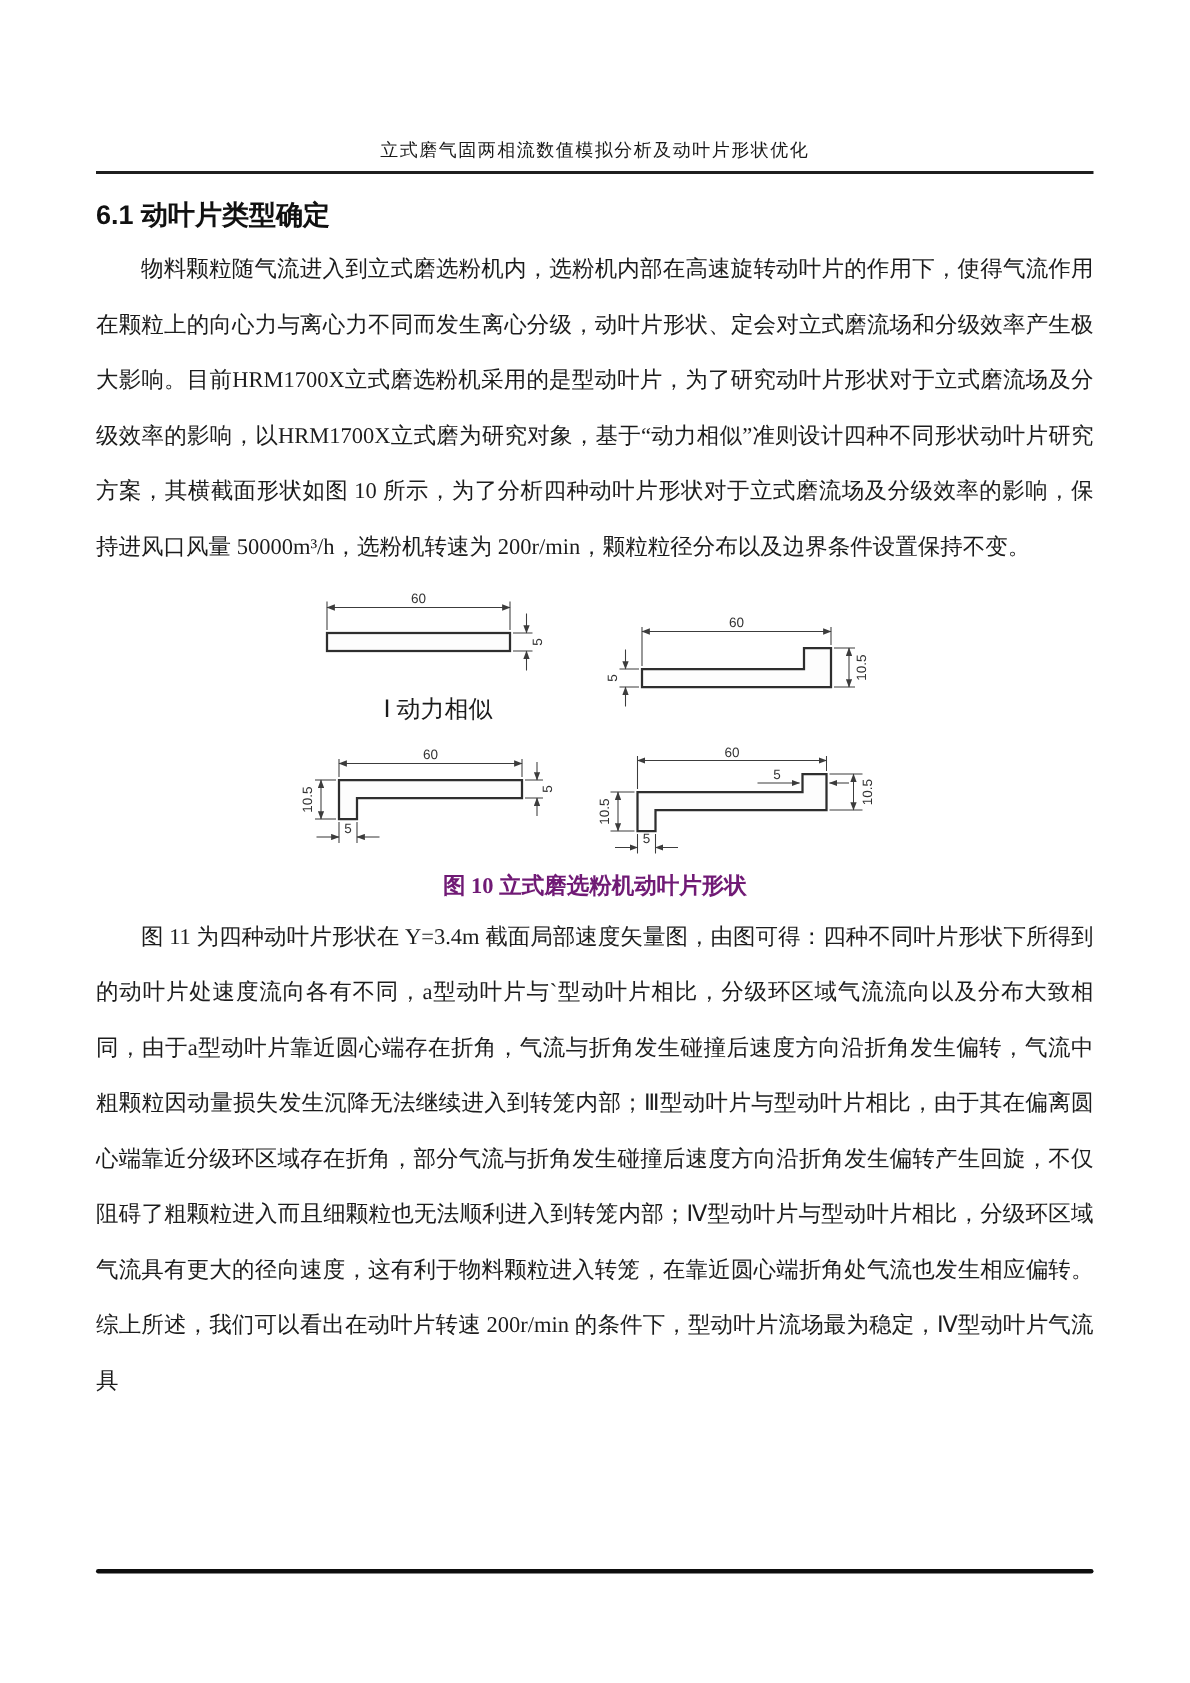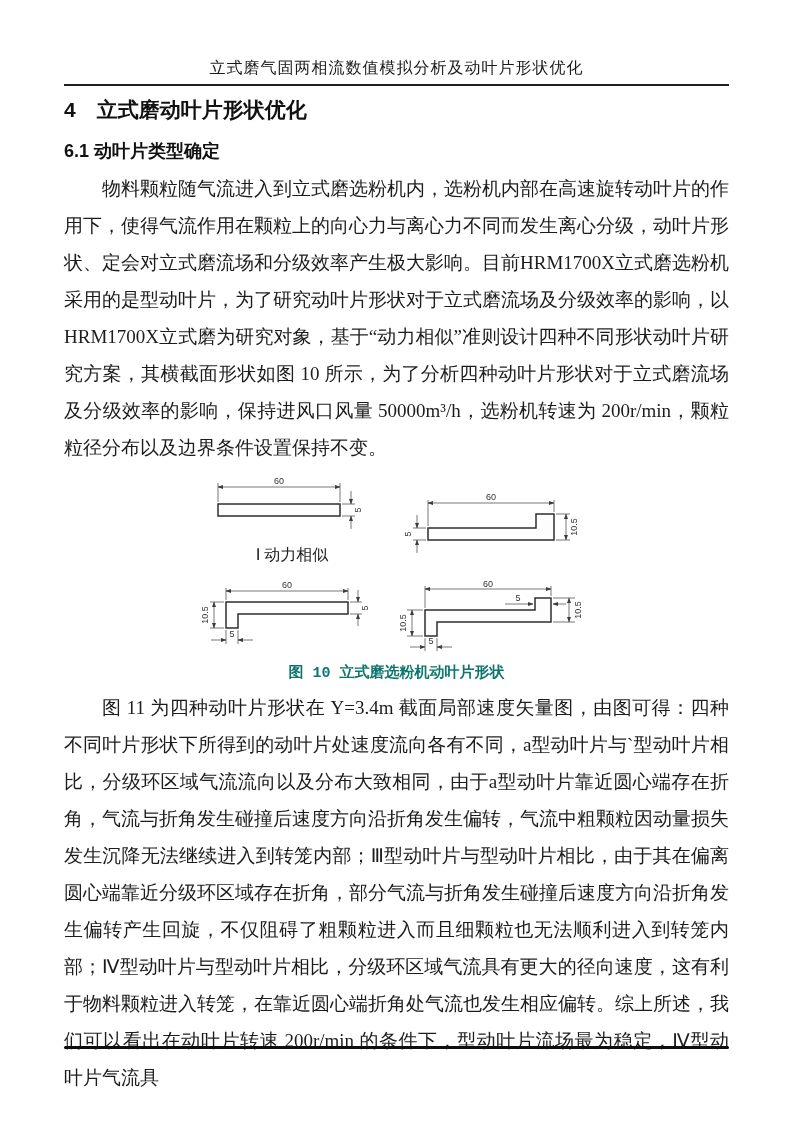--- a/index.html
+++ b/index.html
@@ -4,71 +4,70 @@
 <style>
   html,body { margin:0; padding:0; background:#ffffff; }
   .page {
     position:relative; width:793px; height:1122px; background:#ffffff;
     font-family:"Liberation Serif", serif; color:#1c1c1c; overflow:hidden;
     margin:0 auto;
   }
   .content { padding:0 64px; }
 
   .running-title {
-    padding-top:58px; text-align:center; font-size:16px; letter-spacing:1px;
+    padding-top:92px; text-align:center; font-size:12px; letter-spacing:1px;
     color:#1a1a1a;
   }
   .header-rule { border:0; border-top:2px solid #1f1f1f; margin:5px 0 0 0; }
 
   .h-sec {
     font-family:"Liberation Sans", sans-serif; font-weight:bold;
     font-size:21px; margin:10px 0 0 0; color:#111;
   }
   .h-sub {
     font-family:"Liberation Sans", sans-serif; font-weight:bold;
     font-size:18px; margin:15px 0 0 0; color:#111;
   }
   .body-p {
-    font-size:19px; line-height:37px; text-align:justify; text-indent:2em;
+    font-size:15px; line-height:37px; text-align:justify; text-indent:2em;
     margin:7px 0 0 0;
   }
 
   .figure-block { margin-top:8px; text-align:center; }
   .figure-grid {
     display:grid; grid-template-columns:repeat(2, auto);
     column-gap:22px; row-gap:0px; justify-content:center; align-items:end;gap:14px;
   }
   .blade-cell { text-align:center; }
   .blade-label { font-size:16px; color:#1b1b1b; margin-top:-3px; }
   .blade-svg { display:block; margin:0 auto; }
   .blade-svg .dim { stroke:#3c3c3c; stroke-width:0.7; fill:none; }
   .blade-svg .shape { stroke:#2e2e2e; stroke-width:1.5; fill:#fdfdfd; }
   .blade-svg text { font-family:"Liberation Sans", sans-serif; font-size:9px; fill:#333; }
   .figure-caption {
-    font-family:Liberation Mono, monospace; font-weight:bold;
-    font-size:15px; margin-top:5px; color:#0f766e;
+    font-family:Liberation Serif, serif; font-weight:bold;
+    font-size:15px; margin-top:5px; color:#701a75;
   }
 
   .footer { position:absolute; left:64px; right:64px; top:1046px;
     font-family:"Liberation Sans", sans-serif; font-size:12.5px; color:#111; }
   .footer-rule { height:3px; background:#0e0e0e; border-radius:2px; }
   .footer-row { position:relative; margin-top:5px; height:16px; }
   .page-number { position:absolute; left:0; right:0; text-align:center; }
   .issue { position:absolute; right:2px; }
 </style>
 </head>
 <body>
 
 <div class="page">
   <div class="content">
 
     <div class="running-title">立式磨气固两相流数值模拟分析及动叶片形状优化</div>
     <hr class="header-rule">
 
-    <div class="h-sec">4　立式磨动叶片形状优化</div>
 
     <div class="h-sub">6.1 动叶片类型确定</div>
 
     <p class="body-p">物料颗粒随气流进入到立式磨选粉机内，选粉机内部在高速旋转动叶片的作用下，使得气流作用在颗粒上的向心力与离心力不同而发生离心分级，动叶片形状、定会对立式磨流场和分级效率产生极大影响。目前HRM1700X立式磨选粉机采用的是型动叶片，为了研究动叶片形状对于立式磨流场及分级效率的影响，以HRM1700X立式磨为研究对象，基于“动力相似”准则设计四种不同形状动叶片研究方案，其横截面形状如图 10 所示，为了分析四种动叶片形状对于立式磨流场及分级效率的影响，保持进风口风量 50000m³/h，选粉机转速为 200r/min，颗粒粒径分布以及边界条件设置保持不变。</p>
 
     <div class="figure-block">
       <div class="figure-grid">
 
         <div class="blade-cell">
           <svg class="blade-svg" width="185" height="74" viewBox="0 0 185 74">

